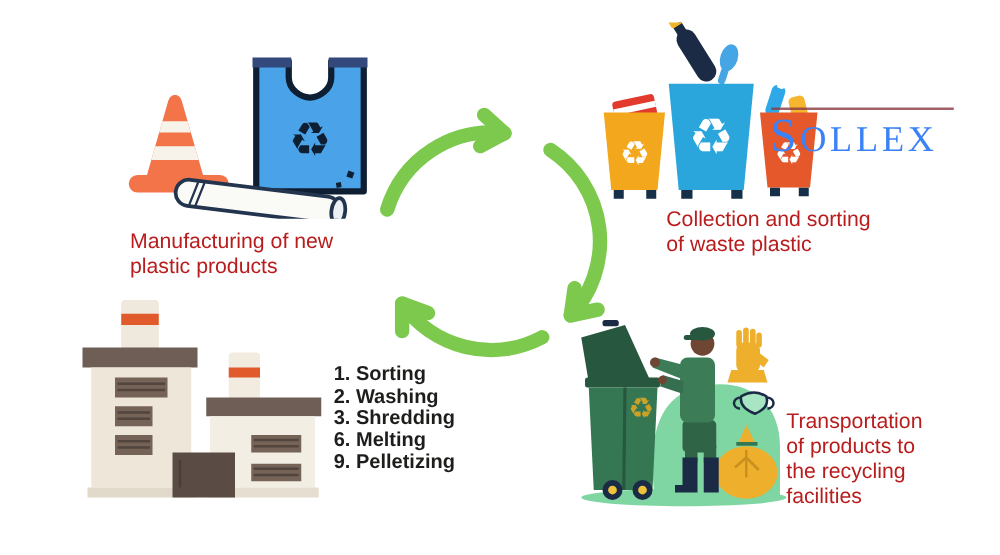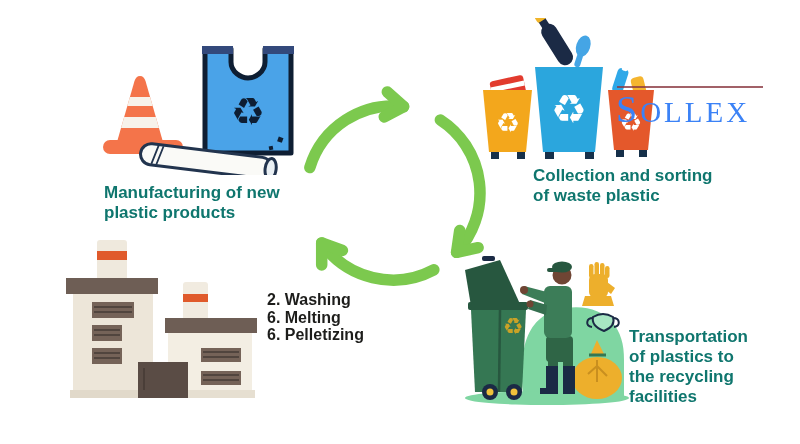--- a/index.html
+++ b/index.html
@@ -2,21 +2,21 @@
 <html><head>
 <meta charset="utf-8">
 <style>
   html,body{margin:0;padding:0;background:#ffffff;}
   .canvas{
     position:relative;width:800px;height:444px;background:#ffffff;overflow:hidden;
     font-family:"Liberation Sans",sans-serif;
   }
   .abs{position:absolute;}
   .caption{
-    color:#0f766e;font-weight:bold;font-size:17px;line-height:1.17;
+    color:#b91c1c;font-weight:normal;font-size:17px;line-height:1.17;
     white-space:pre-line;letter-spacing:0px;
   }
   .steps{
     color:#1d1d1b;font-weight:bold;font-size:16px;line-height:17.5px;
   }
   .logo{
     font-family:"Liberation Serif",serif;color:#3b82f6;font-size:29px;
     letter-spacing:3px;font-weight:normal;line-height:1;margin-top:44px;
   }
   .logo::first-letter{font-size:38px;}
@@ -153,23 +153,25 @@
       <g stroke="#51453e" stroke-width="2">
         <path d="M143 114 H179 M143 119 H179"></path>
         <path d="M143 137 H179 M143 142 H179"></path>
       </g>
       <rect x="78" y="124" width="50" height="36" fill="#5a4c45"></rect>
       <path d="M84 130 L84 152" stroke="#4a3e38" stroke-width="2"></path>
     </g>
   </svg>
 
   <div class="abs steps" style="left:267px;top:291px">
+    <div>1. Sorting</div>
     <div>2. Washing</div>
+    <div>3. Shredding</div>
     <div>6. Melting</div>
-    <div>6. Pelletizing</div>
+    <div>9. Pelletizing</div>
   </div>
 
   <svg class="abs" style="left:462px;top:256px" width="175" height="150" viewBox="0 0 175 150">
 
     <path d="M62 144 C56 96 62 58 104 52 C142 47 163 70 162 104 L162 144 Z" fill="#7fd6a2"></path>
     <ellipse cx="85" cy="142" rx="82" ry="7" fill="#7fd6a2"></ellipse>
 
     <g>
       <path d="M128 100 L135 84 L143 100 Z" fill="#edaf2c"></path>
       <ellipse cx="135" cy="122" rx="25" ry="21" fill="#edaf2c"></ellipse>
@@ -218,17 +220,17 @@
       <path d="M123 40 L149 40 L152 50 L120 50 Z"></path>
     </g>
 
     <g>
       <path d="M131 61 Q141 55 151 61 Q154 70 142 75 Q129 70 131 61 Z" fill="#a8e6c3" stroke="#1b2a45" stroke-width="2"></path>
       <path d="M131 62 C124 62 123 70 130 71 M151 62 C158 62 159 70 152 71" fill="none" stroke="#1b2a45" stroke-width="2"></path>
     </g>
   </svg>
 
   <div class="abs caption" style="left:629px;top:327px;width:150px">Transportation
-of  plastics to
+of  products to
 the recycling
 facilities</div>
 
 </div>
 
 </body></html>

